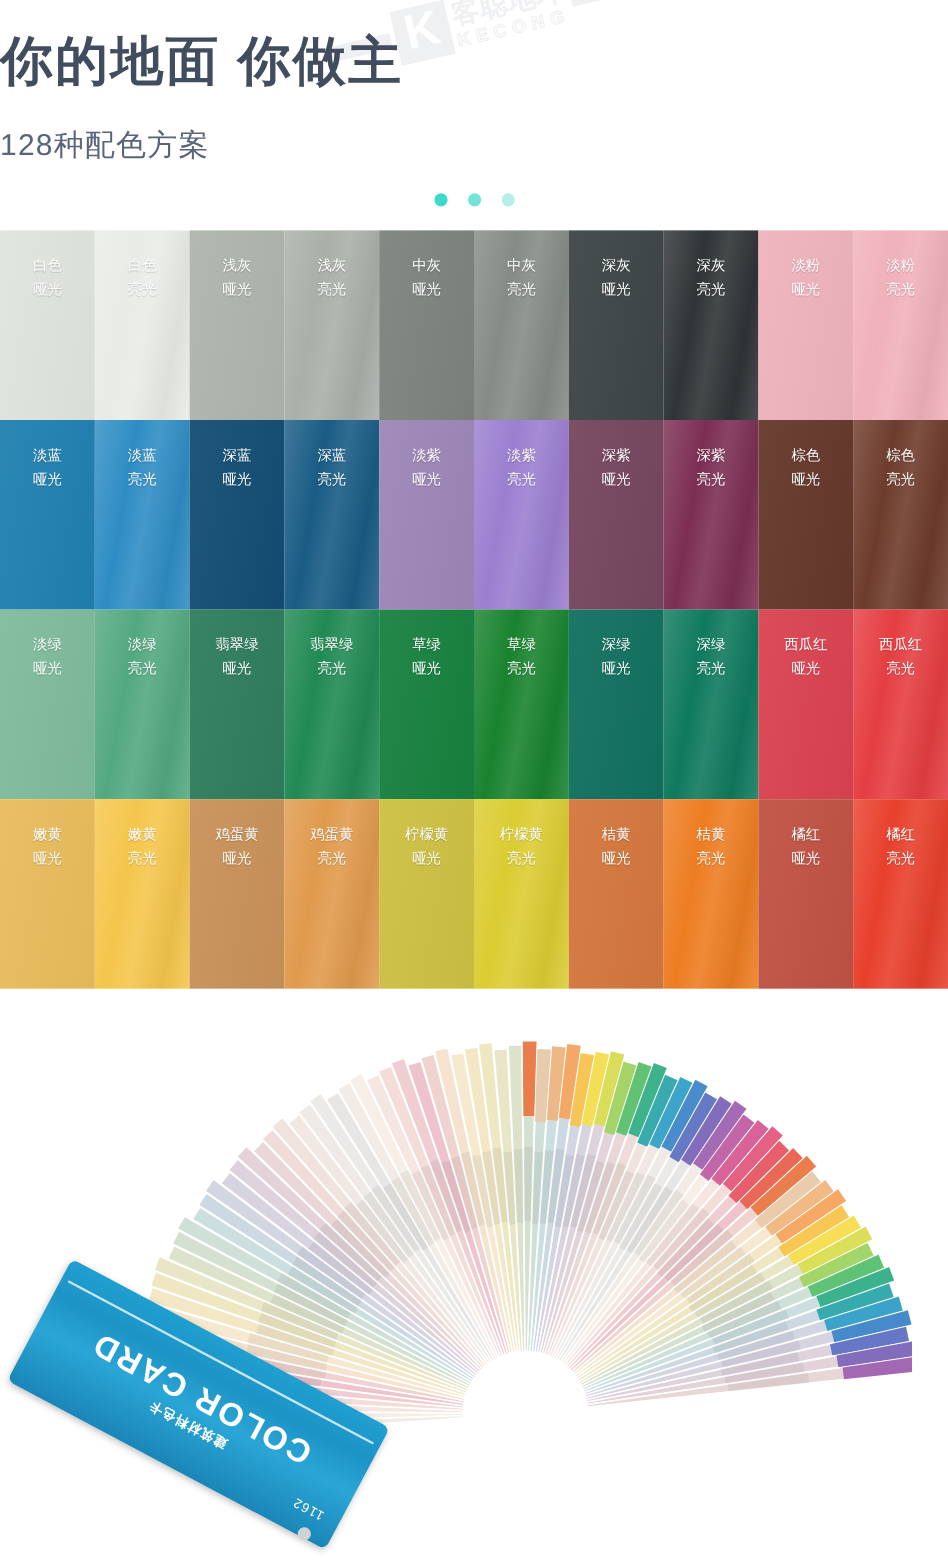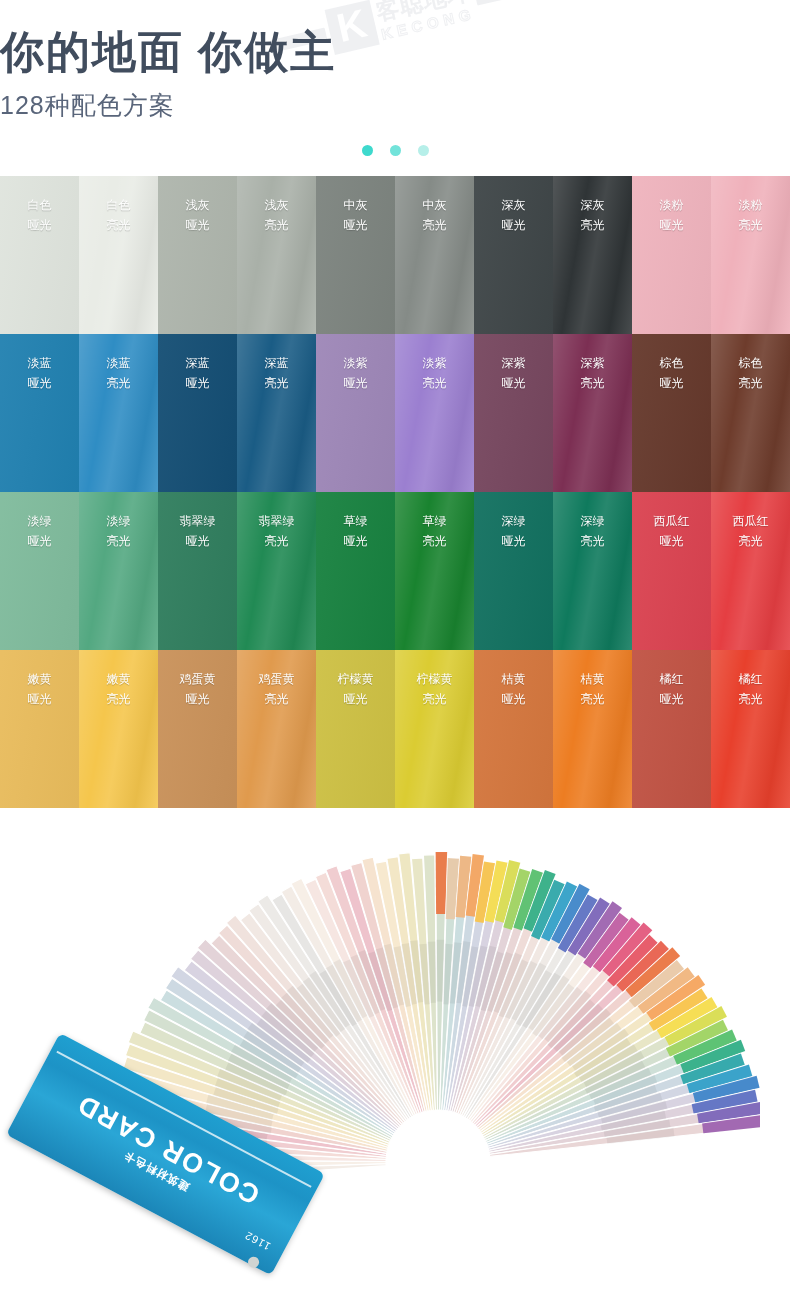--- a/index.html
+++ b/index.html
@@ -25,21 +25,21 @@
       margin-top:3px;-webkit-text-stroke:1px #e2e4e8;color:transparent;}
   .wm .kbar2{width:48px;height:13px;background:#e2e4e8;border-radius:1px;}
   #wm1{left:268px;top:-6px;}
   #wm2{left:196px;top:318px;opacity:.30;}
   #wm3{left:560px;top:560px;opacity:.22;}
 
   
   #header{position:relative;z-index:3;padding-top:24px;text-align:left;}
   #title{font-size:44px;font-weight:bold;color:#414d5e;letter-spacing:2px;
          line-height:1.25;}
-  #subtitle{margin-top:8px;font-size:25px;color:#59657a;line-height:1.45;
+  #subtitle{margin-top:24px;font-size:25px;color:#59657a;line-height:1.45;
             font-weight:normal;}
   #subtitle div{letter-spacing:1px;}
   #dots{margin-top:22px;display:flex;justify-content:center;gap:17px;}
   #dots span{width:11px;height:11px;border-radius:50%;display:block;}
 
   
   #grid{position:relative;z-index:2;margin-top:20px;
         display:grid;grid-template-columns:repeat(10,79px);
         grid-auto-rows:158px;width:790px;}
   .cell{position:relative;overflow:hidden;}

